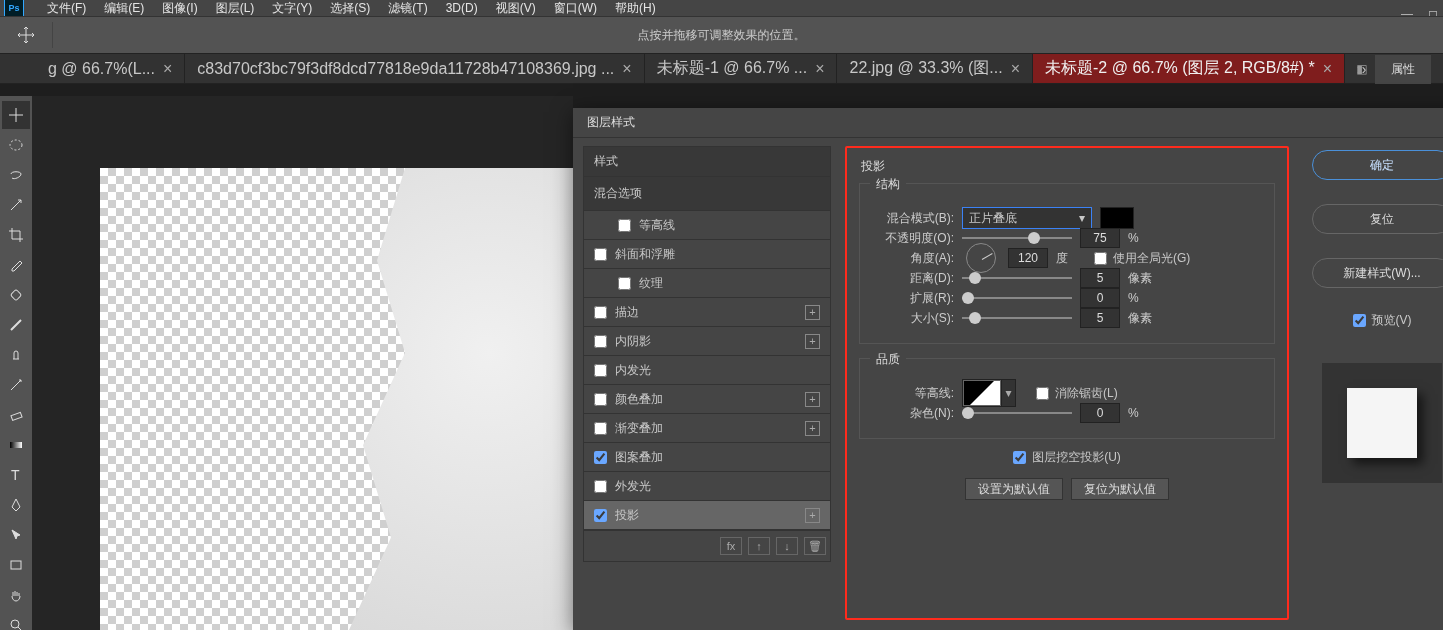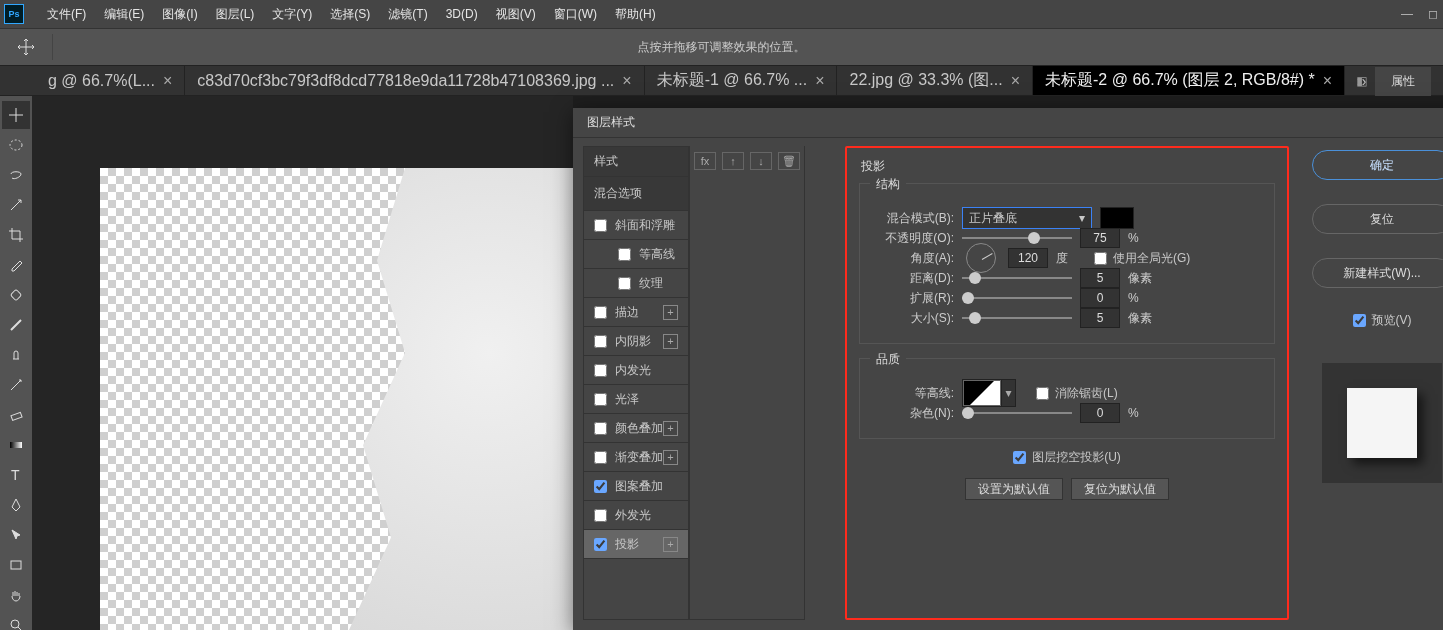--- a/index.html
+++ b/index.html
@@ -1,34 +1,34 @@
 <!DOCTYPE html>
 <html><head>
 <meta charset="utf-8">
 <style>
 * { margin:0; padding:0; box-sizing:border-box; font-family:"Microsoft YaHei",Tahoma,sans-serif; -webkit-font-smoothing:antialiased }
 body { width:1443px; height:630px; background:#1e1e1e; color:#c8c8c8; font-size:12px; overflow:hidden; position:relative }
 
 
-.menu-bar { height:28px; background:#454545; display:flex; align-items:center; padding-left:4px; position:relative }
+.menu-bar { height:16px; background:#454545; display:flex; align-items:center; padding-left:4px; position:relative }
 .ps-logo { width:20px; height:20px; background:#001d26; border:1px solid #31a8ff; color:#31a8ff; font-size:9px; font-weight:bold; display:flex; align-items:center; justify-content:center; margin-right:14px }
 .menu-item { padding:4px 9px; color:#e5e5e5; cursor:default }
 .win-controls { position:absolute; right:4px; top:0; display:flex; gap:14px; align-items:center; height:28px }
 .win-ctrl { width:12px; height:12px; display:flex; align-items:center; justify-content:center; color:#bbb }
 
 
 .opts-bar { height:38px; background:#535353; display:flex; align-items:center; position:relative; border-top:1px solid #333; border-bottom:1px solid #222 }
 .move-ico { width:28px; height:28px; margin-left:12px; display:flex; align-items:center; justify-content:center }
 .opts-divider { width:1px; height:26px; background:#444; margin:0 12px }
 .opts-hint { position:absolute; left:50%; transform:translateX(-50%); color:#ccc }
 
 
 .tabs { height:30px; background:#323232; display:flex; align-items:stretch; padding-left:36px; position:relative; border-bottom:1px solid #222 }
 .doc-tab { display:flex; align-items:center; padding:0 12px; color:#c8c8c8; font-size:16px; gap:8px; border-right:1px solid #222 }
-.doc-tab.active { background:#000000; color:#f0f0f0 }
+.doc-tab.active { background:#7f1d1d; color:#f0f0f0 }
 .tab-close { color:#aaa }
 .more-tabs { padding:0 12px; display:flex; align-items:center; font-size:14px }
 .tabs-right { position:absolute; right:0; top:0; height:30px; display:flex; align-items:center }
 .prop-tab { background:#454545; padding:6px 16px; color:#ddd; margin-right:12px }
 .panel-ico { width:26px; display:flex; align-items:center; justify-content:center; color:#999 }
 
 
 .toolbar { position:absolute; left:0; top:96px; width:32px; background:#535353; display:flex; flex-direction:column; align-items:center; padding-top:4px }
 .tool { width:28px; height:28px; display:flex; align-items:center; justify-content:center; color:#ddd; position:relative; margin:1px 0 }
 .tool.sel { background:#333 }
@@ -38,21 +38,21 @@
 .canvas { position:absolute; left:68px; top:72px; width:473px; height:462px; background:repeating-conic-gradient(#cfcfcf 0 25%, #fff 0 50%) 0 0/16px 16px }
 .cloud { position:absolute; right:0; top:0; width:280px; height:100%; background:radial-gradient(circle at 70% 40%, #f0f0f0, #d8d8d8); clip-path:polygon(40% 0,100% 0,100% 100%,20% 100%,35% 80%,25% 60%,40% 40%,30% 20%) }
 
 
 .dialog { position:absolute; left:573px; top:108px; width:898px; height:522px; background:#454545; color:#c8c8c8; box-shadow:0 4px 20px rgba(0,0,0,.5) }
 .dlg-title { height:30px; display:flex; align-items:center; padding-left:14px; background:#454545; color:#ddd; border-bottom:1px solid #333 }
 .dlg-close { position:absolute; right:12px; top:6px; color:#bbb; font-size:14px }
 .dlg-body { display:flex; height:calc(100% - 30px); padding:8px 10px 10px 10px; gap:14px }
 
 
-.style-col { width:248px; display:flex; }
+.style-col { width:248px; display:flex; flex-direction:column }
 .style-hdr { padding:6px 10px; border-bottom:1px solid #333; background:#383838 }
 .style-sub { padding:8px 10px; border-bottom:1px solid #333; background:#383838 }
 .style-list { border:1px solid #333; flex:0 0 auto }
 .srow { display:flex; align-items:center; height:29px; padding:0 10px; border-bottom:1px solid #333; background:#454545 }
 .srow.indent { padding-left:34px }
 .srow.selected { background:#666 }
 .srow input[type=checkbox] { margin-right:8px; accent-color:#6aa7ff; width:13px; height:13px }
 .srow .plus { margin-left:auto; width:15px; height:15px; border:1px solid #888; display:flex; align-items:center; justify-content:center; font-size:11px; color:#aaa }
 .style-foot { display:flex; gap:6px; padding:6px 4px; border:1px solid #333; border-top:none; justify-content:flex-end }
 .foot-btn { width:22px; height:18px; border:1px solid #666; display:flex; align-items:center; justify-content:center; color:#aaa; font-size:11px }
@@ -264,49 +264,45 @@
 <div class="dialog">
   <div class="dlg-title">图层样式</div>
   <div class="dlg-close">✕</div>
   <div class="dlg-body">
 
     <div class="style-col">
       <div class="style-list">
         <div class="style-hdr">样式</div>
         <div class="style-sub">混合选项</div>
         <div id="style-rows">
+            <div class="srow indent">
+              <input type="checkbox" style="">
+              <span>等高线</span>
+            </div>
             <div class="srow">
               <input type="checkbox" style="">
               <span>斜面和浮雕</span>
-            </div>
-            <div class="srow indent">
-              <input type="checkbox" style="">
-              <span>等高线</span>
             </div>
             <div class="srow indent">
               <input type="checkbox" style="">
               <span>纹理</span>
             </div>
             <div class="srow">
               <input type="checkbox" style="">
               <span>描边</span>
               <span class="plus">+</span>
             </div>
             <div class="srow">
               <input type="checkbox" style="">
               <span>内阴影</span>
               <span class="plus">+</span>
             </div>
             <div class="srow">
               <input type="checkbox" style="">
               <span>内发光</span>
-            </div>
-            <div class="srow">
-              <input type="checkbox" style="">
-              <span>光泽</span>
             </div>
             <div class="srow">
               <input type="checkbox" style="">
               <span>颜色叠加</span>
               <span class="plus">+</span>
             </div>
             <div class="srow">
               <input type="checkbox" style="">
               <span>渐变叠加</span>
               <span class="plus">+</span>

